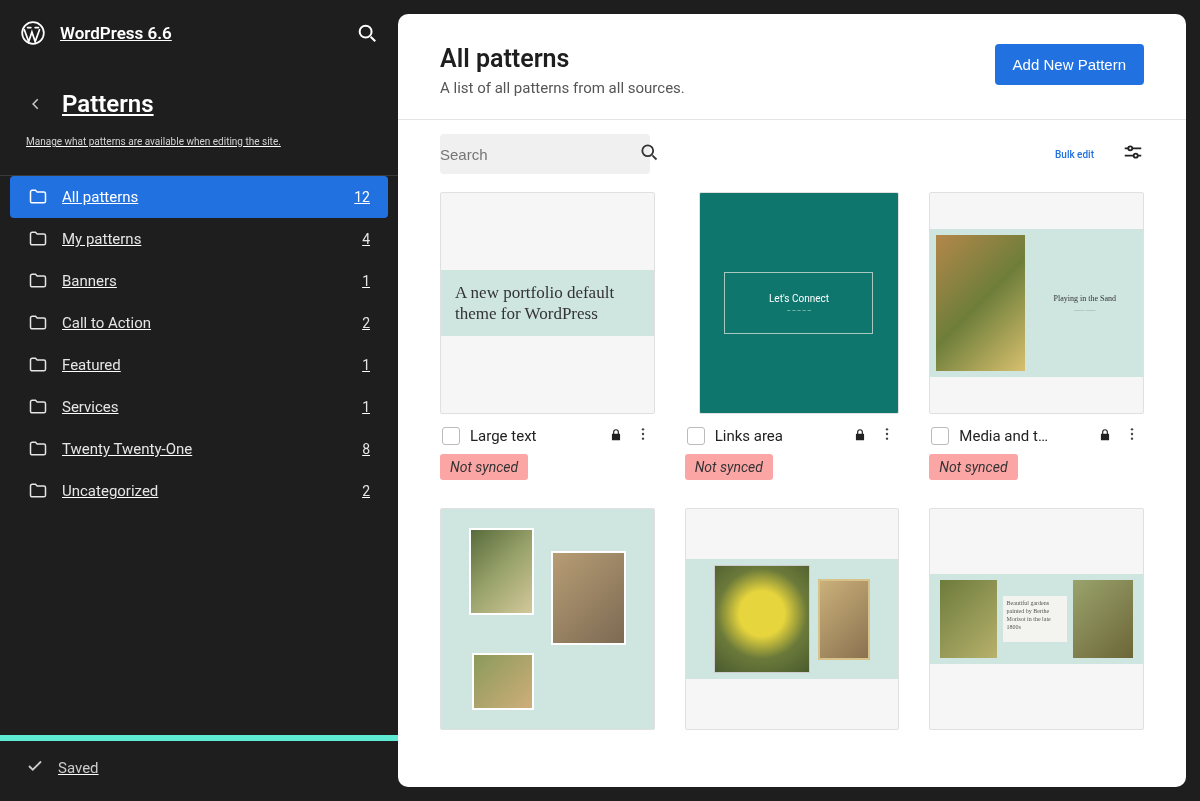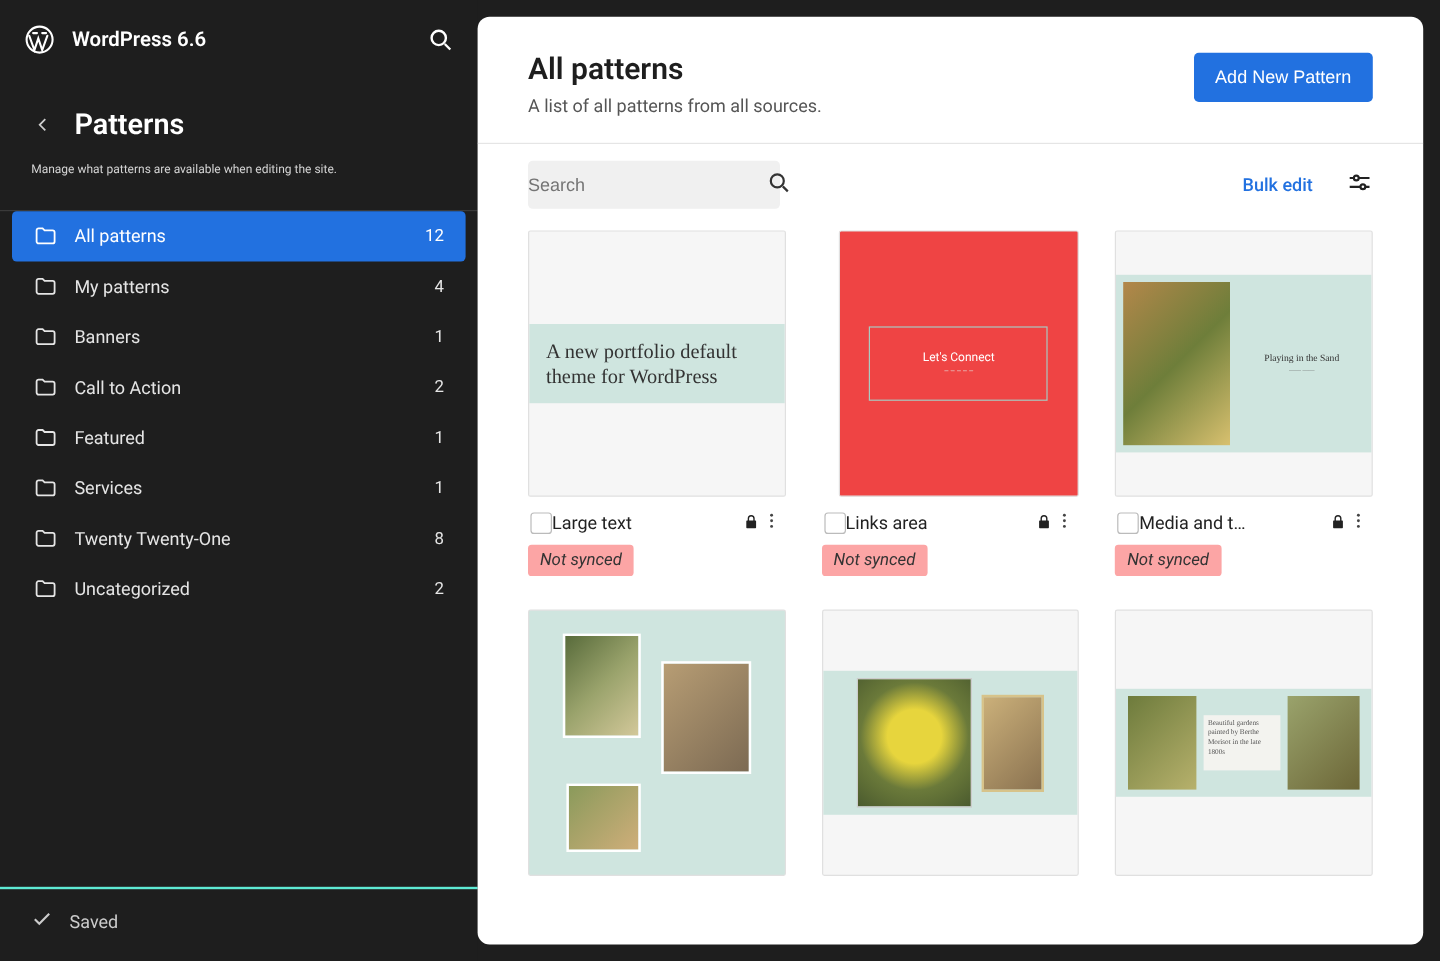--- a/index.html
+++ b/index.html
@@ -11,20 +11,21 @@
     overflow: hidden;
     display: flex;
   }
   .sidebar {
     width: 398px;
     background: #1e1e1e;
     color: #fff;
     display: flex;
     flex-direction: column;
     padding-top: 12px;
+    text-decoration: underline;
   }
   .sidebar-topbar {
     display: flex;
     align-items: center;
     padding: 8px 20px 14px 20px;
     justify-content: space-between;
   }
   .logo-title { display: flex; align-items: center; gap: 14px; }
   .wp-logo svg { display: block; }
   .site-title { font-size: 17px; font-weight: 600; color: #fff; }
@@ -54,21 +55,21 @@
     font-size: 15px;
     color: #e5e5e5;
     cursor: pointer;
   }
   .nav-item.active { background: #2271e0; color: #fff; }
   .nav-item .folder-icon { width: 20px; height: 20px; flex-shrink:0; }
   .nav-item .label { flex: 1; }
   .nav-item .count { font-size: 14px; color: inherit; }
   .sidebar-footer {
     margin-top: auto;
-    border-top: 2px solid #5eead4;
+    border-top: 6px solid #5eead4;
     padding: 16px 26px 22px 26px;
     display:flex; align-items:center; gap:14px;
     color:#ccc; font-size:15px;
   }
   
   .main {
     flex: 1;
     background: #fff;
     border-radius: 10px;
     margin: 14px 14px 14px 0;
@@ -95,21 +96,21 @@
   }
   .search-box {
     background:#f0f0f0; border-radius:4px; display:flex; align-items:center;
     padding: 0 0; height:40px; width:210px;
   }
   .search-box input { border:none; background:transparent; font-size:15px; outline:none; flex:1; color:#555;}
   .sync-pill {
     background:#f0f0f0; border-radius:20px; padding:9px 18px; font-size:15px; color:#333; cursor:pointer;
   }
   .toolbar-spacer { flex:1; }
-  .bulk-edit { color:#2271e0; font-size:15px; font-weight:500; cursor:pointer; }
+  .bulk-edit { color:#2271e0; font-size:10px; font-weight:500; cursor:pointer; }
   .sliders-icon { margin-left:18px; cursor:pointer; }
   
   .grid {
     padding: 6px 42px 20px 42px;
     display:grid;
     grid-template-columns: repeat(3, 1fr);
     gap: 28px 30px;
     overflow-y:auto;
   }
   .card {}
@@ -119,21 +120,21 @@
     background:#f6f6f6;
     display:flex; align-items:center; justify-content:center;
     overflow:hidden;
     position:relative;
   }
   .preview-inner-light {
     background:#cfe5df; width:100%; height:66px; display:flex; align-items:center; justify-content:center;
     font-family: Georgia, serif; color:#333;
   }
   .preview1 .preview-inner-light { justify-content:flex-start; padding:10px 14px; font-size:17px; line-height:1.25; }
-  .preview2 { background:#ef4444;margin-left:14px; }
+  .preview2 { background:#0f766e;margin-left:14px; }
   .preview2 .boxed { border:1px solid #a9c9c0; width:75%; height:62px; display:flex; flex-direction:column; align-items:center; justify-content:center; gap:3px;}
   .preview2 .boxed .t1{ font-size:10px; color:#fff; }
   .preview2 .boxed .t2{ font-size:5px; color:#dff0eb; }
   .preview3 .preview-inner-light { height:148px; padding:6px; gap:8px; }
   .preview3 .img-a { width:44%; height:100%; background:linear-gradient(135deg,#b3874a,#6e7e3a,#d8c06f); }
   .preview3 .txt { flex:1; display:flex; flex-direction:column; align-items:center; justify-content:center; gap:4px;}
   .preview3 .txt .h { font-size:8px; color:#333;}
   .preview3 .txt .s { font-size:5px; color:#666; text-align:center;}
   .preview4 { background:#cfe5df; }
   .preview4 .collage { position:relative; width:80%; height:86%; }
@@ -142,21 +143,21 @@
   .preview4 .pb{ right:4%; top:14%; width:44%; height:50%; background:linear-gradient(135deg,#b79d74,#7c6a53);}
   .preview4 .pc{ left:6%; bottom:2%; width:36%; height:30%; background:linear-gradient(135deg,#8a9a5b,#cfae7a);}
   .preview5 .preview-inner-light { height:120px; gap:8px; padding:6px;}
   .preview5 .big { width:48%; height:100%; background:radial-gradient(circle at 50% 45%, #e7d53d 0 30%, #6b7a3a 60%, #4a5a2e 100%); border:1px solid #ccc;}
   .preview5 .small { width:26%; height:75%; background:linear-gradient(135deg,#cbb07a,#8a7250); border:2px solid #d7c38a;}
   .preview6 .preview-inner-light { height:90px; gap:6px; padding:6px;}
   .preview6 .l { width:28%; height:100%; background:linear-gradient(135deg,#6d7b3c,#b7b16c);}
   .preview6 .m { width:32%; height:58%; background:#f3f3ef; font-size:6px; color:#555; padding:4px; line-height:1.3;}
   .preview6 .r { width:30%; height:100%; background:linear-gradient(135deg,#9aa36c,#6c6637);}
   .card-row {
-    display:flex; align-items:center; gap:0; padding:12px 2px 6px 2px;
+    display:flex; align-items:center; gap:10px; padding:12px 2px 6px 2px;
   }
   .checkbox { width:18px; height:18px; border:1.5px solid #bbb; border-radius:3px; flex-shrink:0;}
   .card-title { font-size:15px; color:#222; flex:1; white-space:nowrap; overflow:hidden; text-overflow:ellipsis;}
   .lock-icon { color:#222; }
   .more-dots { color:#444; cursor:pointer; padding:0 2px;}
   .badge {
     display:inline-block; background:#fca5a5; color:#333; font-size:14px;
     padding:5px 10px; border-radius:3px; margin-top:2px;font-style:italic;
   }
 </style>

